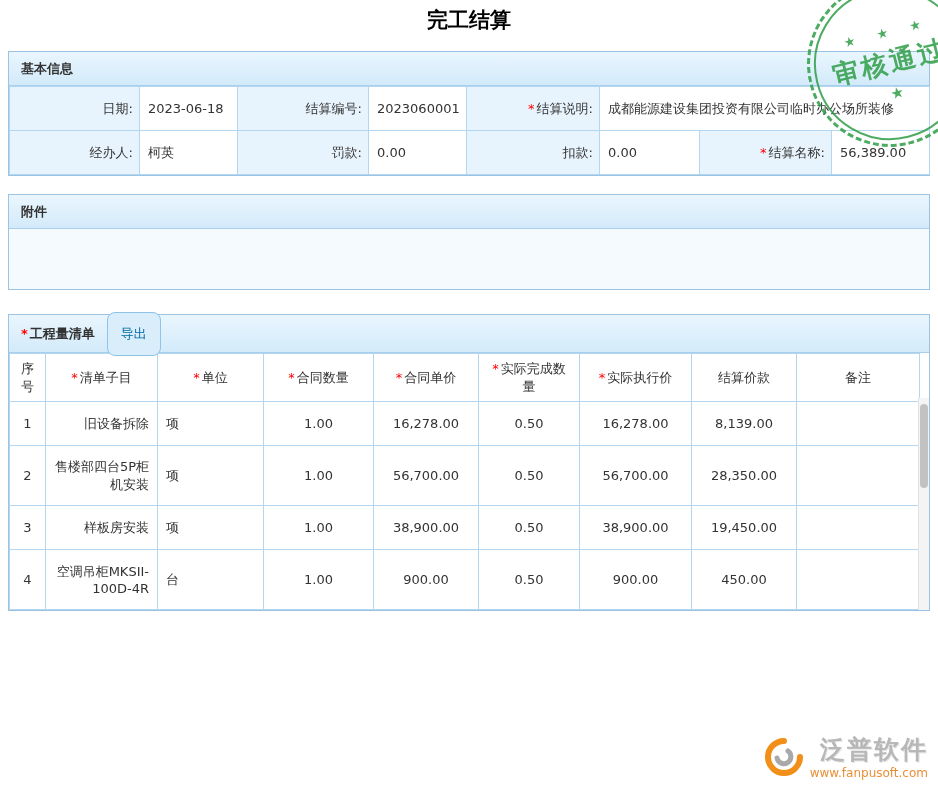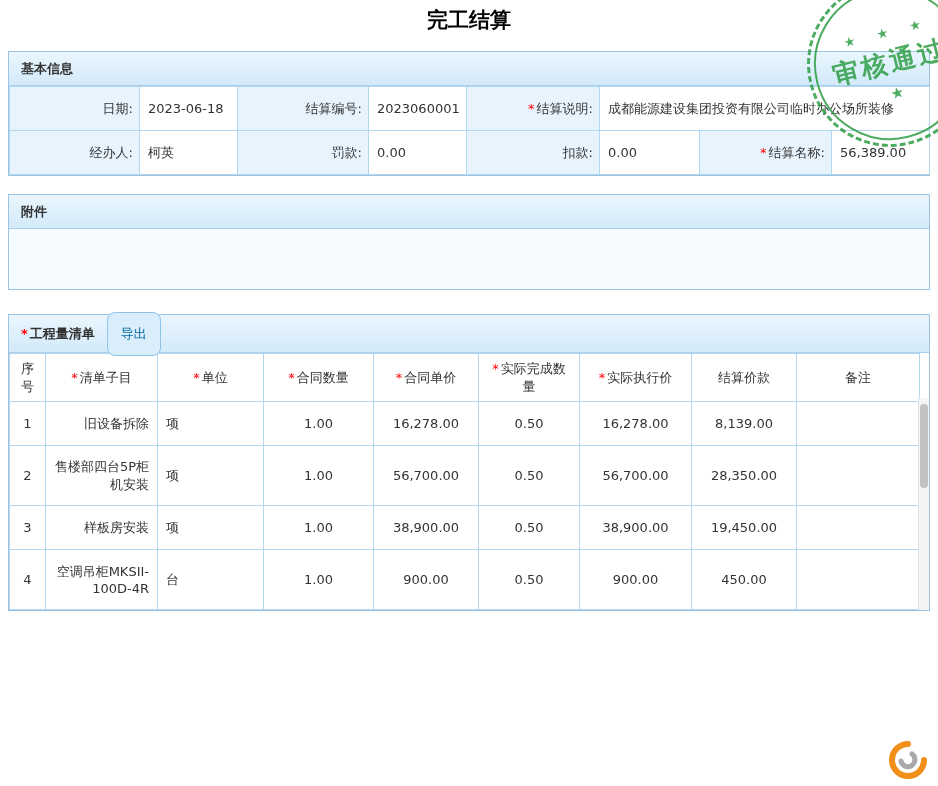--- a/index.html
+++ b/index.html
@@ -282,13 +282,17 @@
   <div class="grid-scrollbar">
     <div class="grid-scroll-thumb"></div>
   </div>
 </div>
 
 <div class="watermark">
   <svg width="40" height="40" viewBox="0 0 40 40">
     <path d="M20 4 A16 16 0 1 0 36 20" fill="none" stroke="#f08300" stroke-width="6" stroke-linecap="round"></path>
     <path d="M24 14 A7 7 0 1 1 13 21" fill="none" stroke="#a0a0a0" stroke-width="5" stroke-linecap="round"></path>
   </svg>
+  <div class="wm-col">
+    <span class="wm-brand">泛普软件</span>
+    <span class="wm-url">www.fanpusoft.com</span>
+  </div>
 </div>
 
 </body></html>

